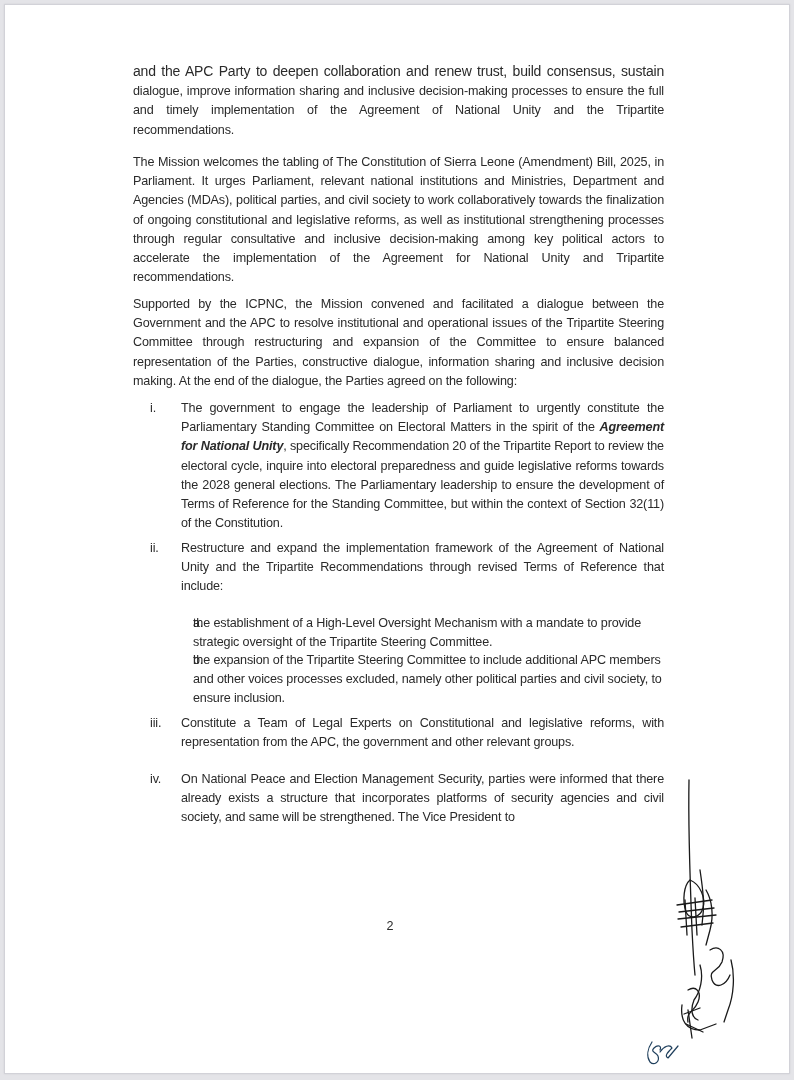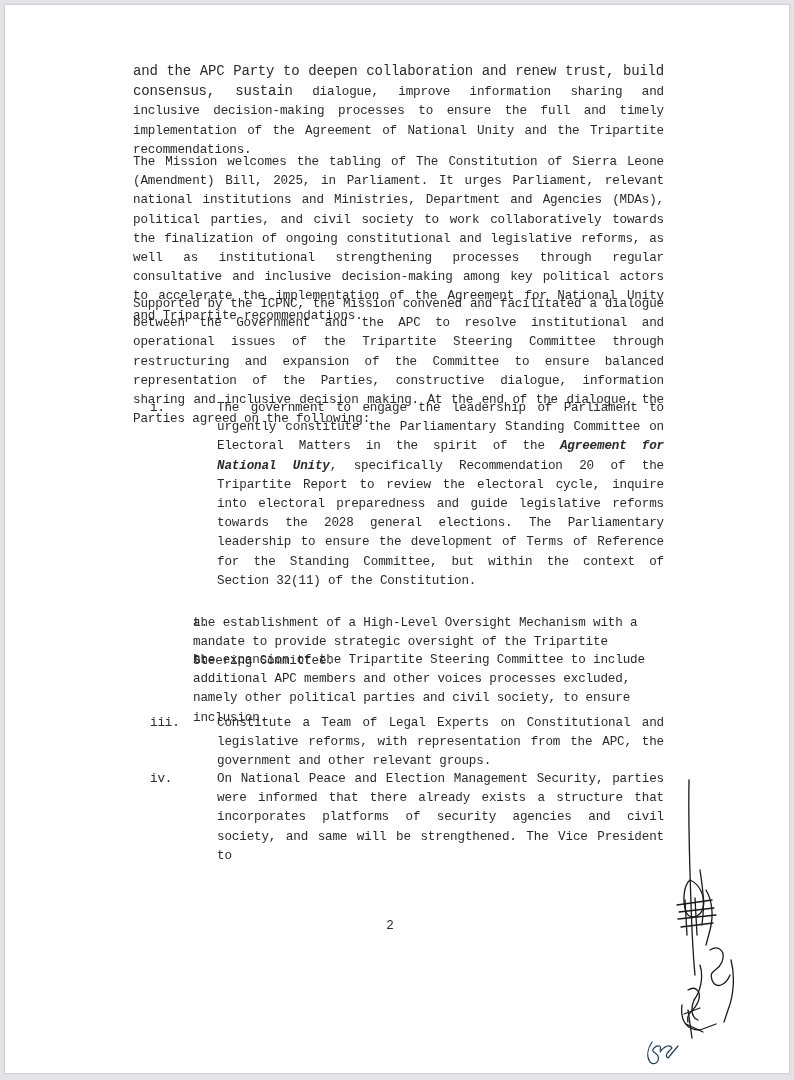--- a/index.html
+++ b/index.html
@@ -18,21 +18,21 @@
     height: 1068px;
     background: #ffffff;
     border: 1px solid #d2d2d8;
     box-shadow: 0 0 2px rgba(0,0,0,0.08);
   }
   .page {
     position: absolute;
     left: 0; top: 0;
     width: 794px;
     height: 1080px;
-    font-family: Liberation Mono, monospace;
+    font-family: Liberation Sans, sans-serif;
     color: #2a2a2a;
   }
   .para {
     position: absolute;
     left: 133px;
     width: 531px;
     font-size: 12.6px;
     line-height: 19.2px;
     text-align: justify;
     letter-spacing: -0.15px;
@@ -49,21 +49,21 @@
     line-height: 19.2px;
     letter-spacing: -0.15px;
   }
   .item .num {
     position: absolute;
     left: 17px;
     top: 0;
     width: 40px;
   }
   .item .txt {
-    margin-left: 84px;
+    margin-left: 48px;
     text-align: justify;
     display: block;
   }
   .item .txt em.b {
     font-style: italic;
     font-weight: bold;
   }
   .sub {
     position: absolute;
     left: 193px;
@@ -110,20 +110,24 @@
 
   <div class="para" style="top:153px;">The Mission welcomes the tabling of The Constitution of Sierra Leone (Amendment) Bill, 2025, in Parliament. It urges Parliament, relevant national institutions and Ministries, Department and Agencies (MDAs), political parties, and civil society to work collaboratively towards the finalization of ongoing constitutional and legislative reforms, as well as institutional strengthening processes through regular consultative and inclusive decision-making among key political actors to accelerate the implementation of the Agreement for National Unity and Tripartite recommendations.</div>
 
   <div class="para" style="top:295px;">Supported by the ICPNC, the Mission convened and facilitated a dialogue between the Government and the APC to resolve institutional and operational issues of the Tripartite Steering Committee through restructuring and expansion of the Committee to ensure balanced representation of the Parties, constructive dialogue, information sharing and inclusive decision making. At the end of the dialogue, the Parties agreed on the following:</div>
 
   <div class="item" style="top:399px;">
     <span class="num">i.</span>
     <span class="txt"><span>The government to engage the leadership of Parliament to urgently constitute the Parliamentary Standing Committee on Electoral Matters in the spirit of the </span><em class="b">Agreement for National Unity</em><span>, specifically Recommendation 20 of the Tripartite Report to review the electoral cycle, inquire into electoral preparedness and guide legislative reforms towards the 2028 general elections. The Parliamentary leadership to ensure the development of Terms of Reference for the Standing Committee, but within the context of Section 32(11) of the Constitution.</span></span>
   </div>
 
+  <div class="item" style="top:539px;">
+    <span class="num">ii.</span>
+    <span class="txt">Restructure and expand the implementation framework of the Agreement of National Unity and the Tripartite Recommendations through revised Terms of Reference that include:</span>
+  </div>
 
   <div class="sub" style="top:614px;">
     <span class="lbl">a.</span>
     <span class="txt">the establishment of a High-Level Oversight Mechanism with a mandate to provide strategic oversight of the Tripartite Steering Committee.</span>
   </div>
 
   <div class="sub" style="top:651px;">
     <span class="lbl">b.</span>
     <span class="txt">the expansion of the Tripartite Steering Committee to include additional APC members and other voices processes excluded, namely other political parties and civil society, to ensure inclusion.</span>
   </div>

